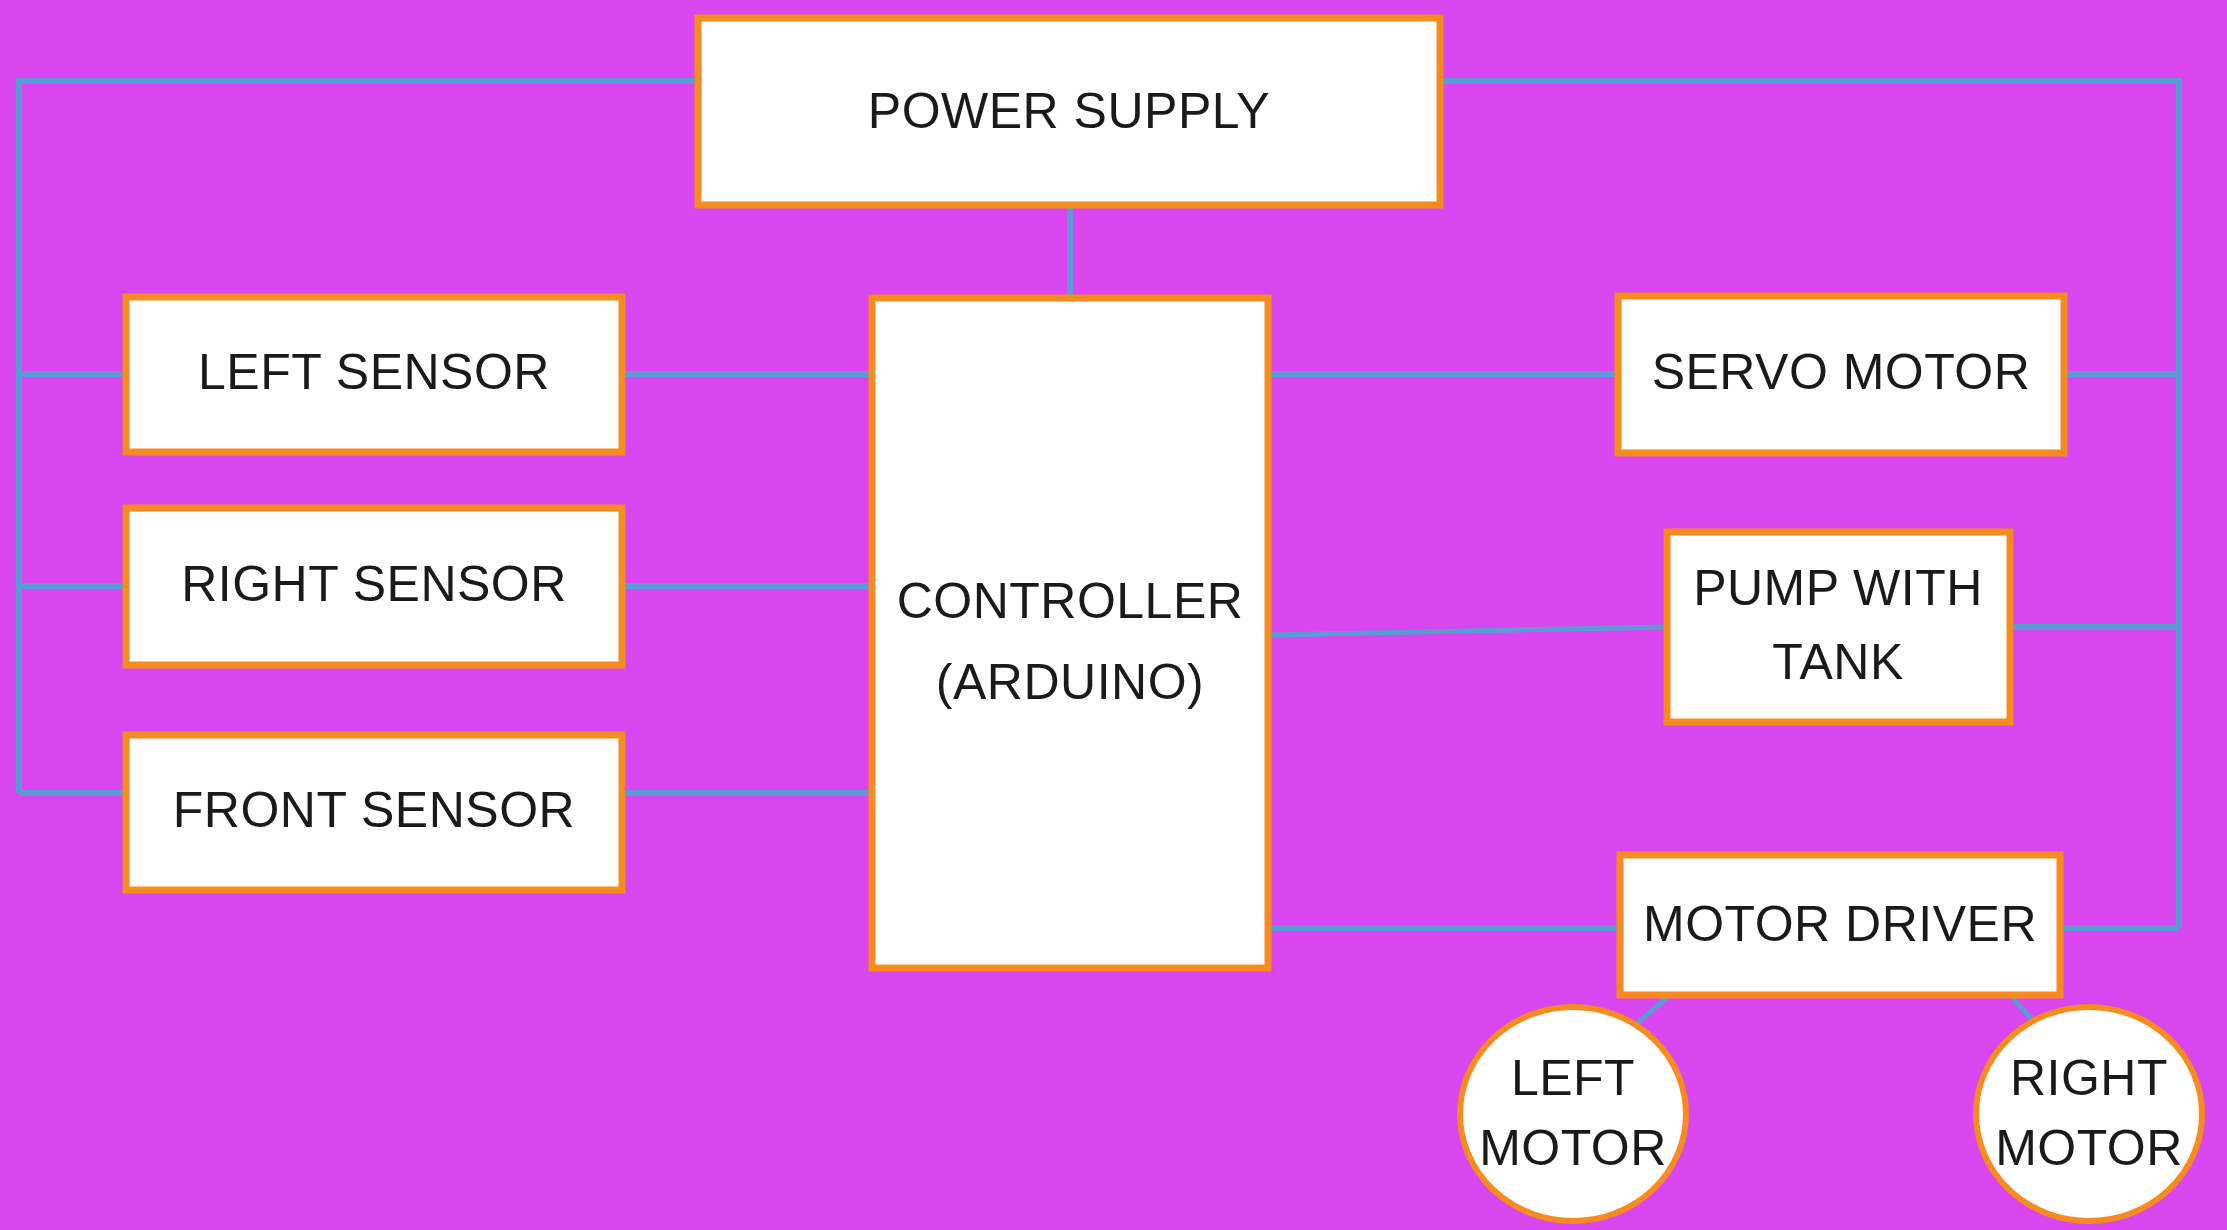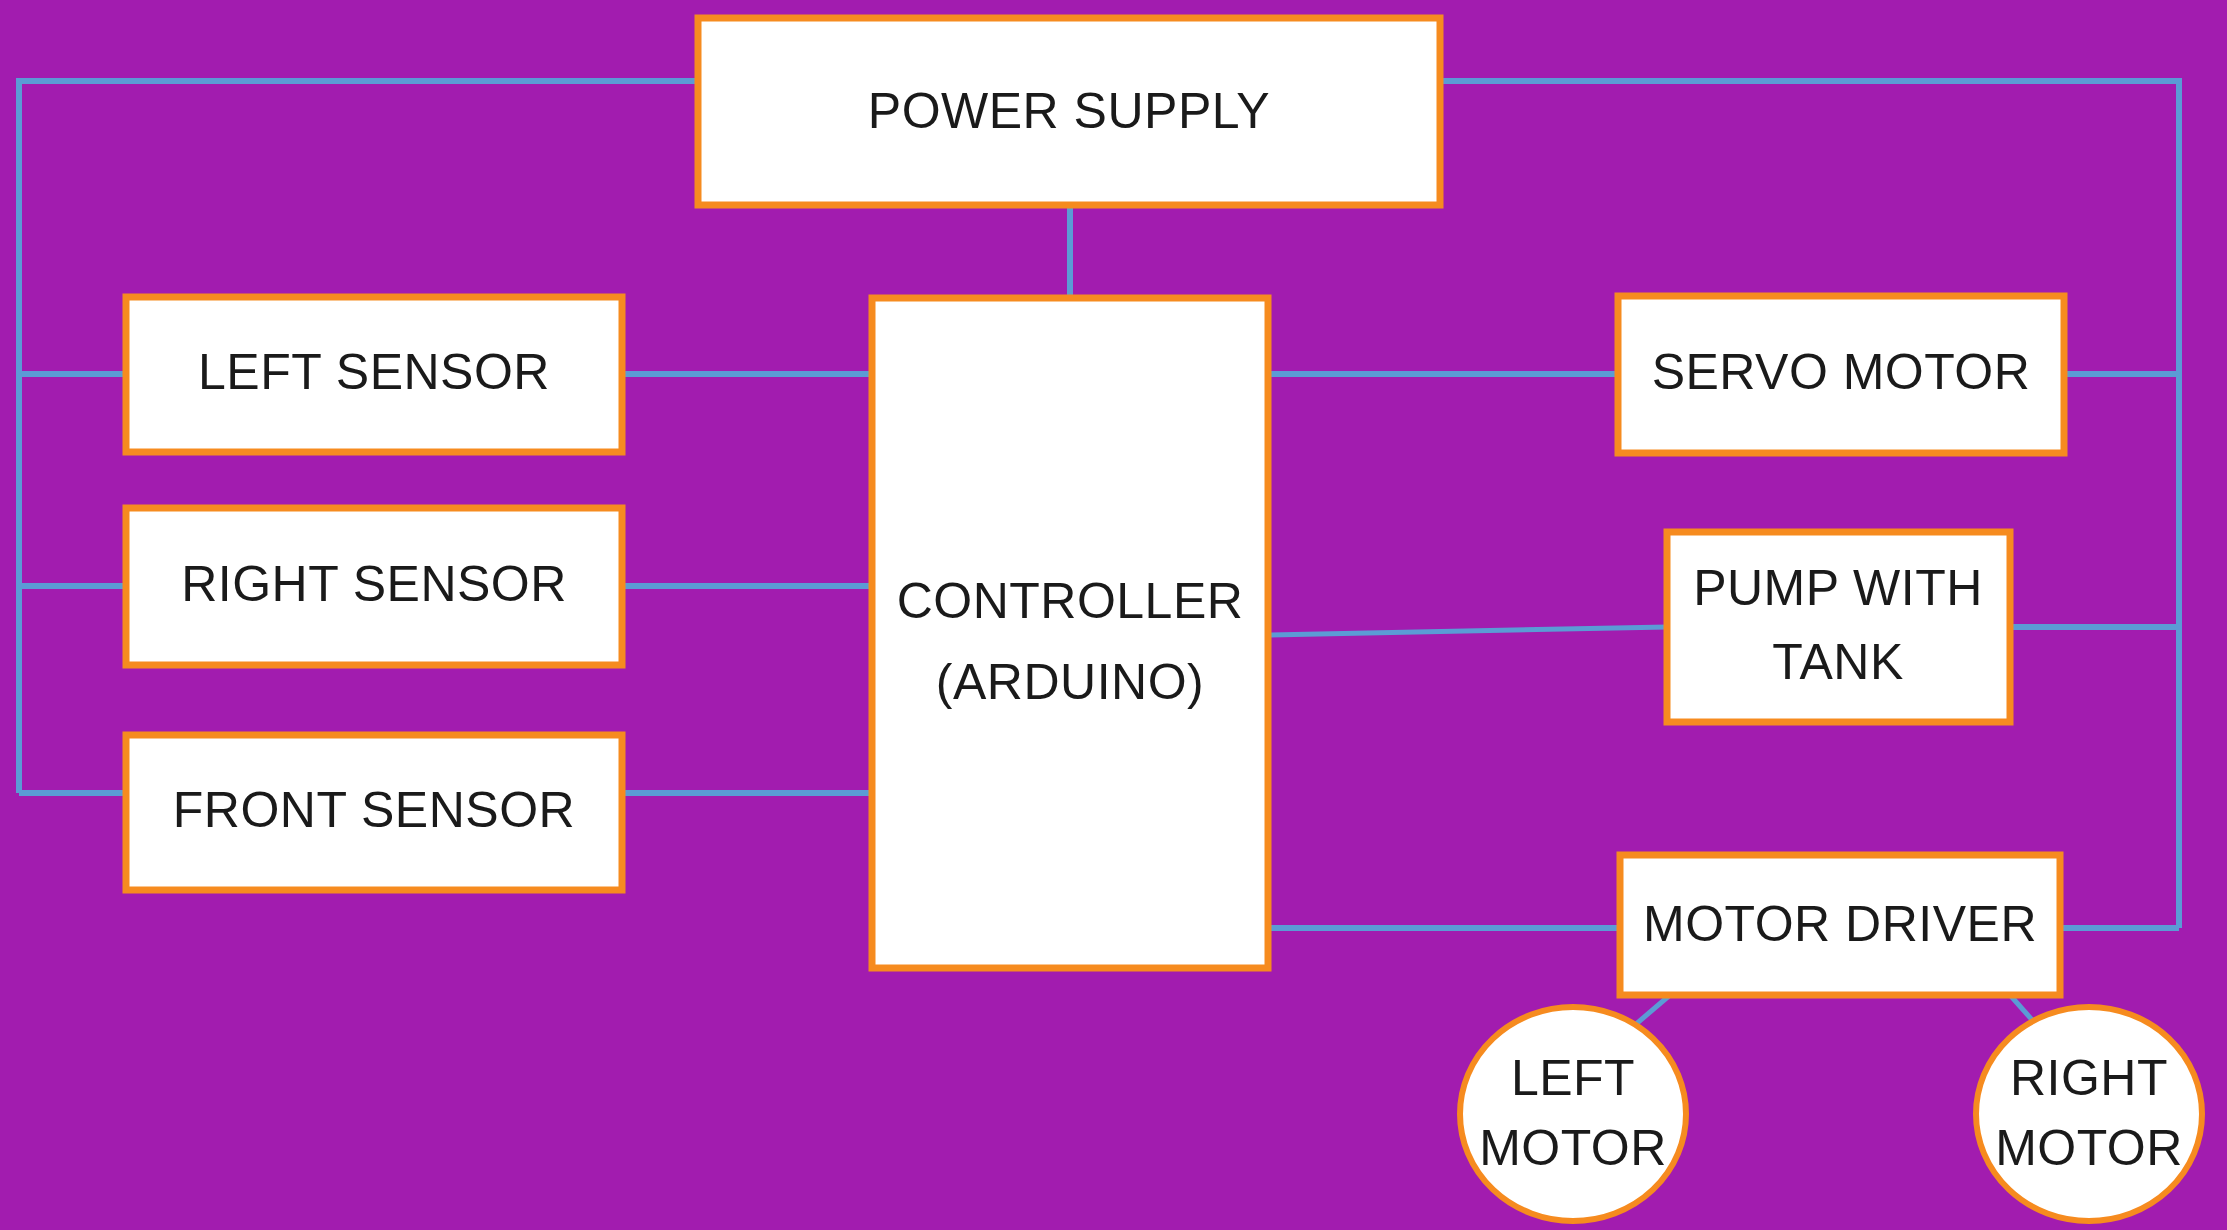--- a/index.html
+++ b/index.html
@@ -7,21 +7,21 @@
     padding: 0;
     background: #ffffff;
   }
   body {
     font-family: "Liberation Sans", sans-serif;
   }
   #diagram-root {
     position: relative;
     width: 2227px;
     height: 1230px;
-    background: #a21caf;
+    background: #d946ef;
     overflow: hidden;
   }
   svg.canvas {
     display: block;
     width: 2227px;
     height: 1230px;
   }
   .node-shape {
     fill: #ffffff;
     stroke: #F68B1F;

